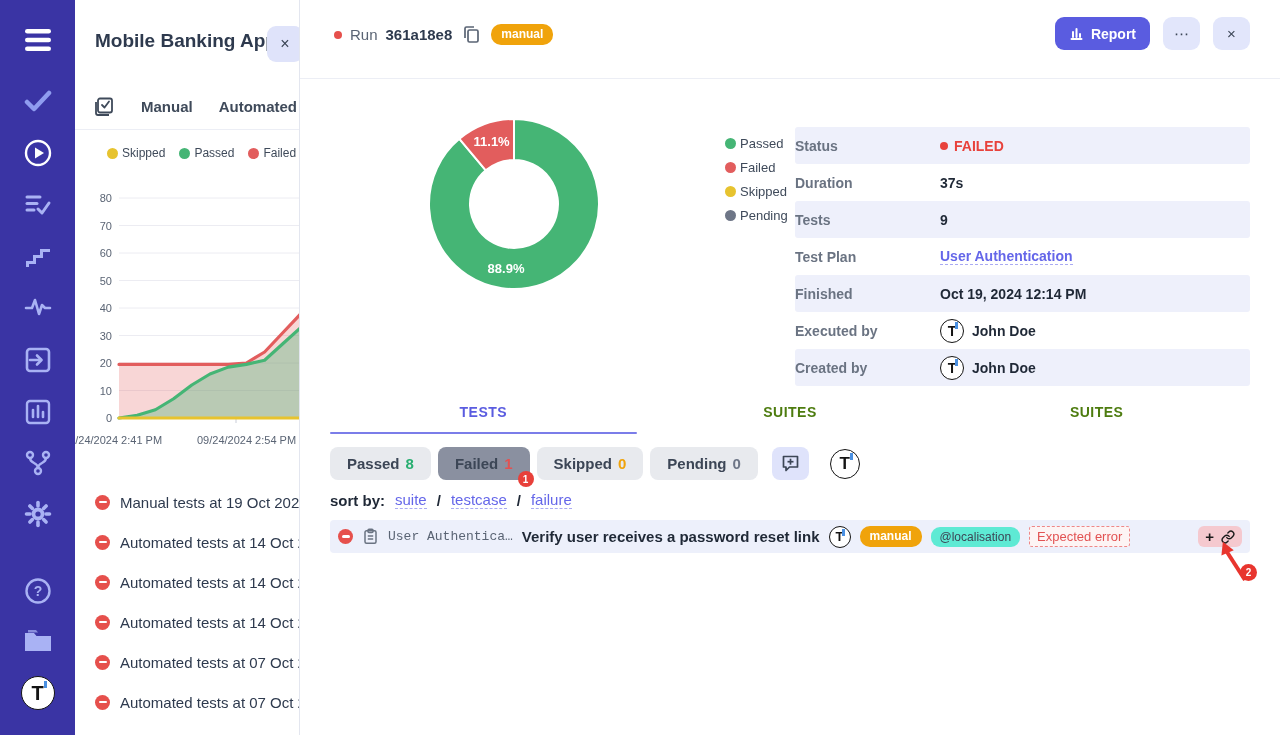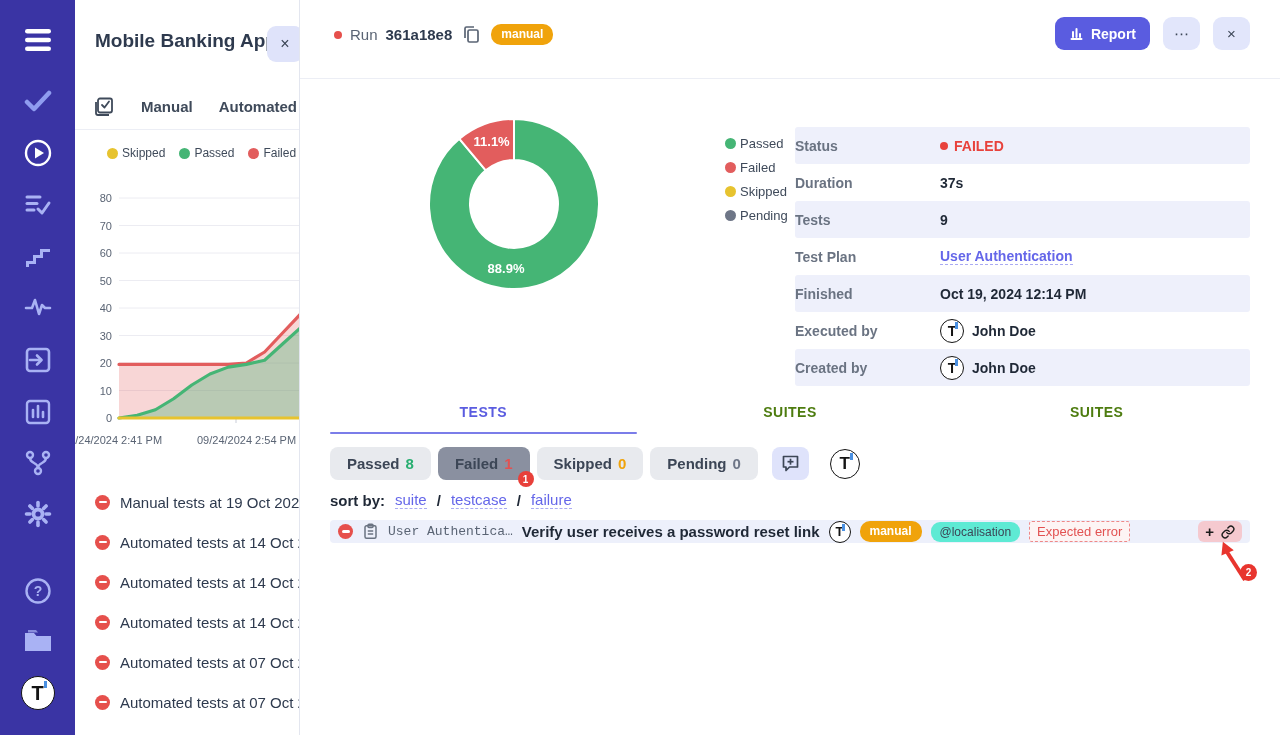--- a/index.html
+++ b/index.html
@@ -75,21 +75,21 @@
   .search-wrap { position:relative; margin-left:13px; }
   .search-input { width:204px; height:36px; border:1px solid #dcdfec; border-radius:10px; padding:0 10px 0 34px; font-size:14px; color:#2e3a4e; font-family:"Liberation Sans",sans-serif; outline:none; }
   .search-input::placeholder { color:#7a8494; }
   .search-ic { position:absolute; left:10px; top:9px; }
   .avatar-filter { margin-left:14px; }
   
   .sort-row { position:absolute; left:30px; top:491px; font-size:15px; color:#1f2836; font-weight:bold; display:flex; gap:10px; align-items:center; }
   .sort-row .link { font-weight:normal; font-size:15px; }
   .sort-sep { color:#1f2836; }
   
-  .test-row { position:absolute; left:30px; top:520px; width:920px; height:23px; background:#edf0fb; border-radius:4px; display:flex; align-items:center; gap:9px; padding:0 8px; }
+  .test-row { position:absolute; left:30px; top:520px; width:920px; height:33px; background:#edf0fb; border-radius:4px; display:flex; align-items:center; gap:9px; padding:0 8px; }
   .suite-name { font-family:"Liberation Mono", monospace; font-size:13px; color:#5a6474; white-space:nowrap; }
   .test-title { font-size:15px; font-weight:bold; color:#1f2836; white-space:nowrap; }
   .tag { background:#5eead4; color:#3c4656; font-size:12px; padding:3px 9px; border-radius:9px; }
   .err-badge { color:#e25252; border:1px dashed #e88; background:#fdf4f4; font-size:13px; padding:2px 7px; border-radius:3px; white-space:nowrap; }
   .attach-pill { margin-left:auto; background:#f5c9cf; border:none; border-radius:6px; height:21px; padding:0 7px; display:flex; align-items:center; gap:7px; cursor:pointer; font-size:15px; color:#1c1c1c; font-weight:bold; }
   .annot-circle { position:absolute; left:940px; top:564px; width:17px; height:17px; border-radius:50%; background:#e8352e; color:#fff; font-size:10px; font-weight:bold; display:flex; align-items:center; justify-content:center; z-index:6; }
   .annot-arrow { position:absolute; left:905px; top:536px; z-index:6; }
   text { font-family:"Liberation Sans", sans-serif; }
 </style>
 </head>

